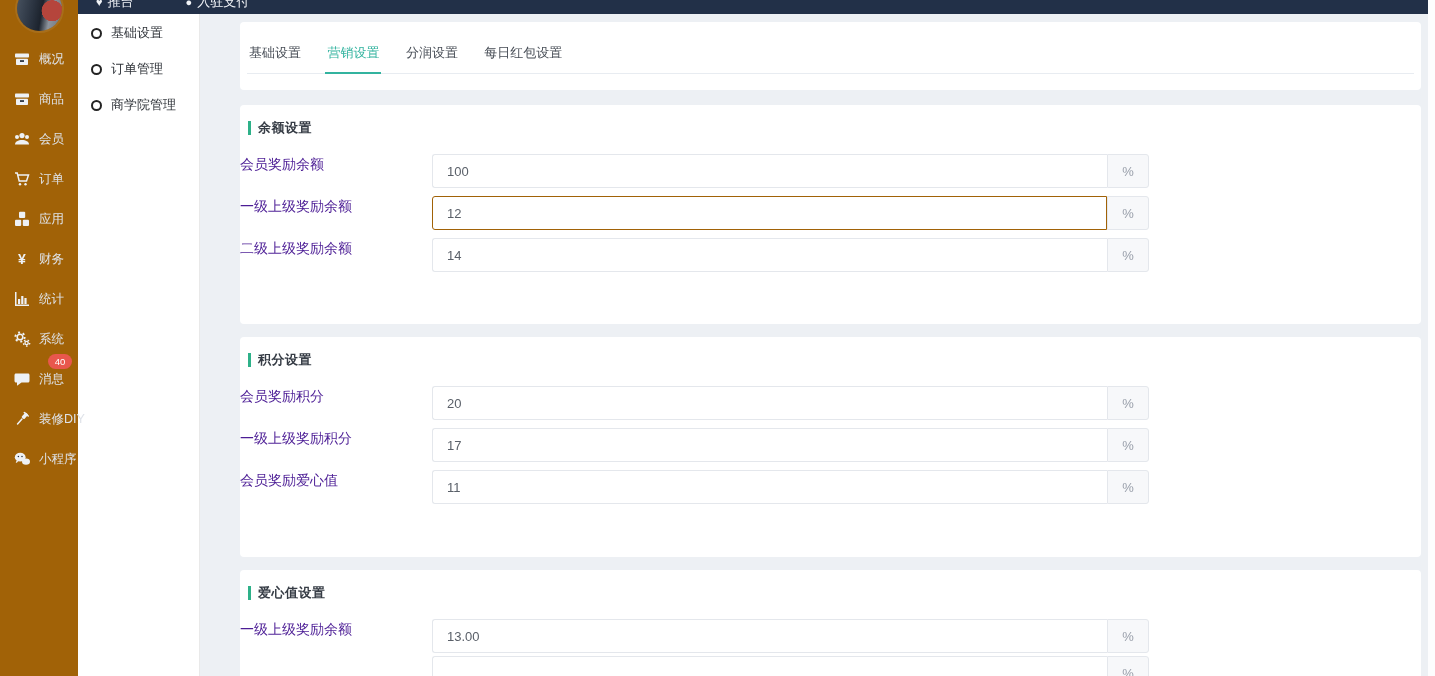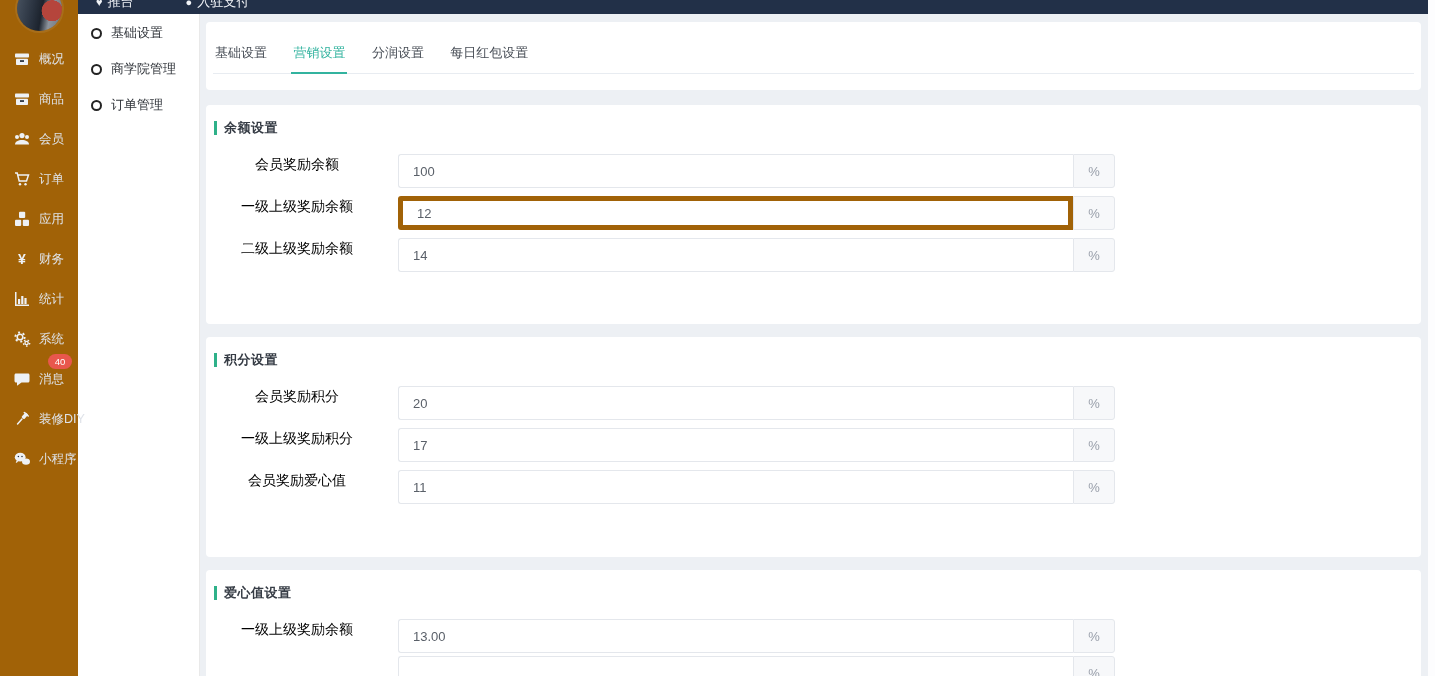--- a/index.html
+++ b/index.html
@@ -39,48 +39,48 @@
   .submenu { position:absolute; left:78px; top:14px; width:122px; height:662px;
     background:#fff; border-right:1px solid #e9e9e9; z-index:2; padding-top:1px; }
   .submenu-item { height:36px; display:flex; align-items:center; padding-left:13px;
     cursor:pointer; white-space:nowrap; }
   .radio-circle { width:11px; height:11px; border:2px solid #232323; border-radius:50%;
     margin-right:9px; flex:0 0 11px; background:#fff; }
   .submenu-label { font-size:13px; color:#30343a; }
 
   
   .main { position:absolute; left:200px; top:14px; width:1228px; height:662px;
-    background:#edf0f4; overflow:hidden; }
+    background:#edf0f4; overflow:hidden;padding-left:34px; }
   .scroll-track { position:absolute; right:0; top:0; width:7px; height:676px;
     background:#fdfdfe; z-index:4; }
 
   .card { background:#fff; border-radius:4px; margin:0 7px 0 6px; }
   .tab-card { margin-top:8px; height:68px; }
   .tabs { margin:0 7px; padding-top:21px; border-bottom:1px solid #e8ecf1; }
   .tab { display:inline-block; margin-right:18px; padding:0 2px 10px 2px;
     font-size:13px; color:#464c55; cursor:pointer; }
   .tab.active { color:#32b39f; border-bottom:2px solid #32b39f; margin-bottom:-1px; }
 
   .section-card { margin-top:13px; padding:16px 0 0 0; }
   .section-card.first { margin-top:15px; height:219px; }
   .section-card.second { height:220px; }
   .section-card.third { height:120px; }
   .section-header { margin:0 0 19px 8px; height:14px; display:flex; align-items:center; }
   .marker { width:3px; height:14px; background:#2eb189; margin-right:7px; }
   .section-title { font-size:13px; font-weight:bold; color:#363c45; letter-spacing:.5px; }
 
   .field-row { display:flex; align-items:center; margin-bottom:20px; }
   .field-row.tight { margin-bottom:15px; }
-  .field-label { width:182px; text-align:center; font-size:14px; color:#000000;
+  .field-label { width:182px; text-align:left; font-size:14px; color:#4c1d95;
     flex:0 0 182px; white-space:nowrap; }
   .input-group { display:flex; margin-left:10px; height:22px; }
   .text-input { width:675px; height:34px; border:1px solid #e4e7ec; border-right:none;
     border-radius:3px 0 0 3px; padding:0 14px; font-size:13px; color:#5a6069;
     outline:none; background:#fff; font-family:inherit; }
-  .text-input.focused { border:5px solid #a16207; }
+  .text-input.focused { border:1px solid #a16207; }
   .suffix { width:42px; height:34px; background:#f7f8fa; border:1px solid #e4e7ec;
     border-radius:0 3px 3px 0; display:flex; align-items:center; justify-content:center;
     font-size:13px; color:#9aa0ab; }
   .partial-row { overflow:hidden; }
 </style>
 </head>
 <body>
 
 <div class="layout">
 
@@ -216,25 +216,25 @@
     </div>
   </div>
 
   <div class="submenu">
     <div class="submenu-item">
       <span class="radio-circle"></span>
       <span class="submenu-label">基础设置</span>
     </div>
     <div class="submenu-item">
       <span class="radio-circle"></span>
-      <span class="submenu-label">商学院管理</span>
+      <span class="submenu-label">订单管理</span>
     </div>
     <div class="submenu-item">
       <span class="radio-circle"></span>
-      <span class="submenu-label">订单管理</span>
+      <span class="submenu-label">商学院管理</span>
     </div>
   </div>
 
   <div class="main">
 
     <div class="card tab-card">
       <div class="tabs">
         <span class="tab">基础设置</span>
         <span class="tab active">营销设置</span>
         <span class="tab">分润设置</span>

